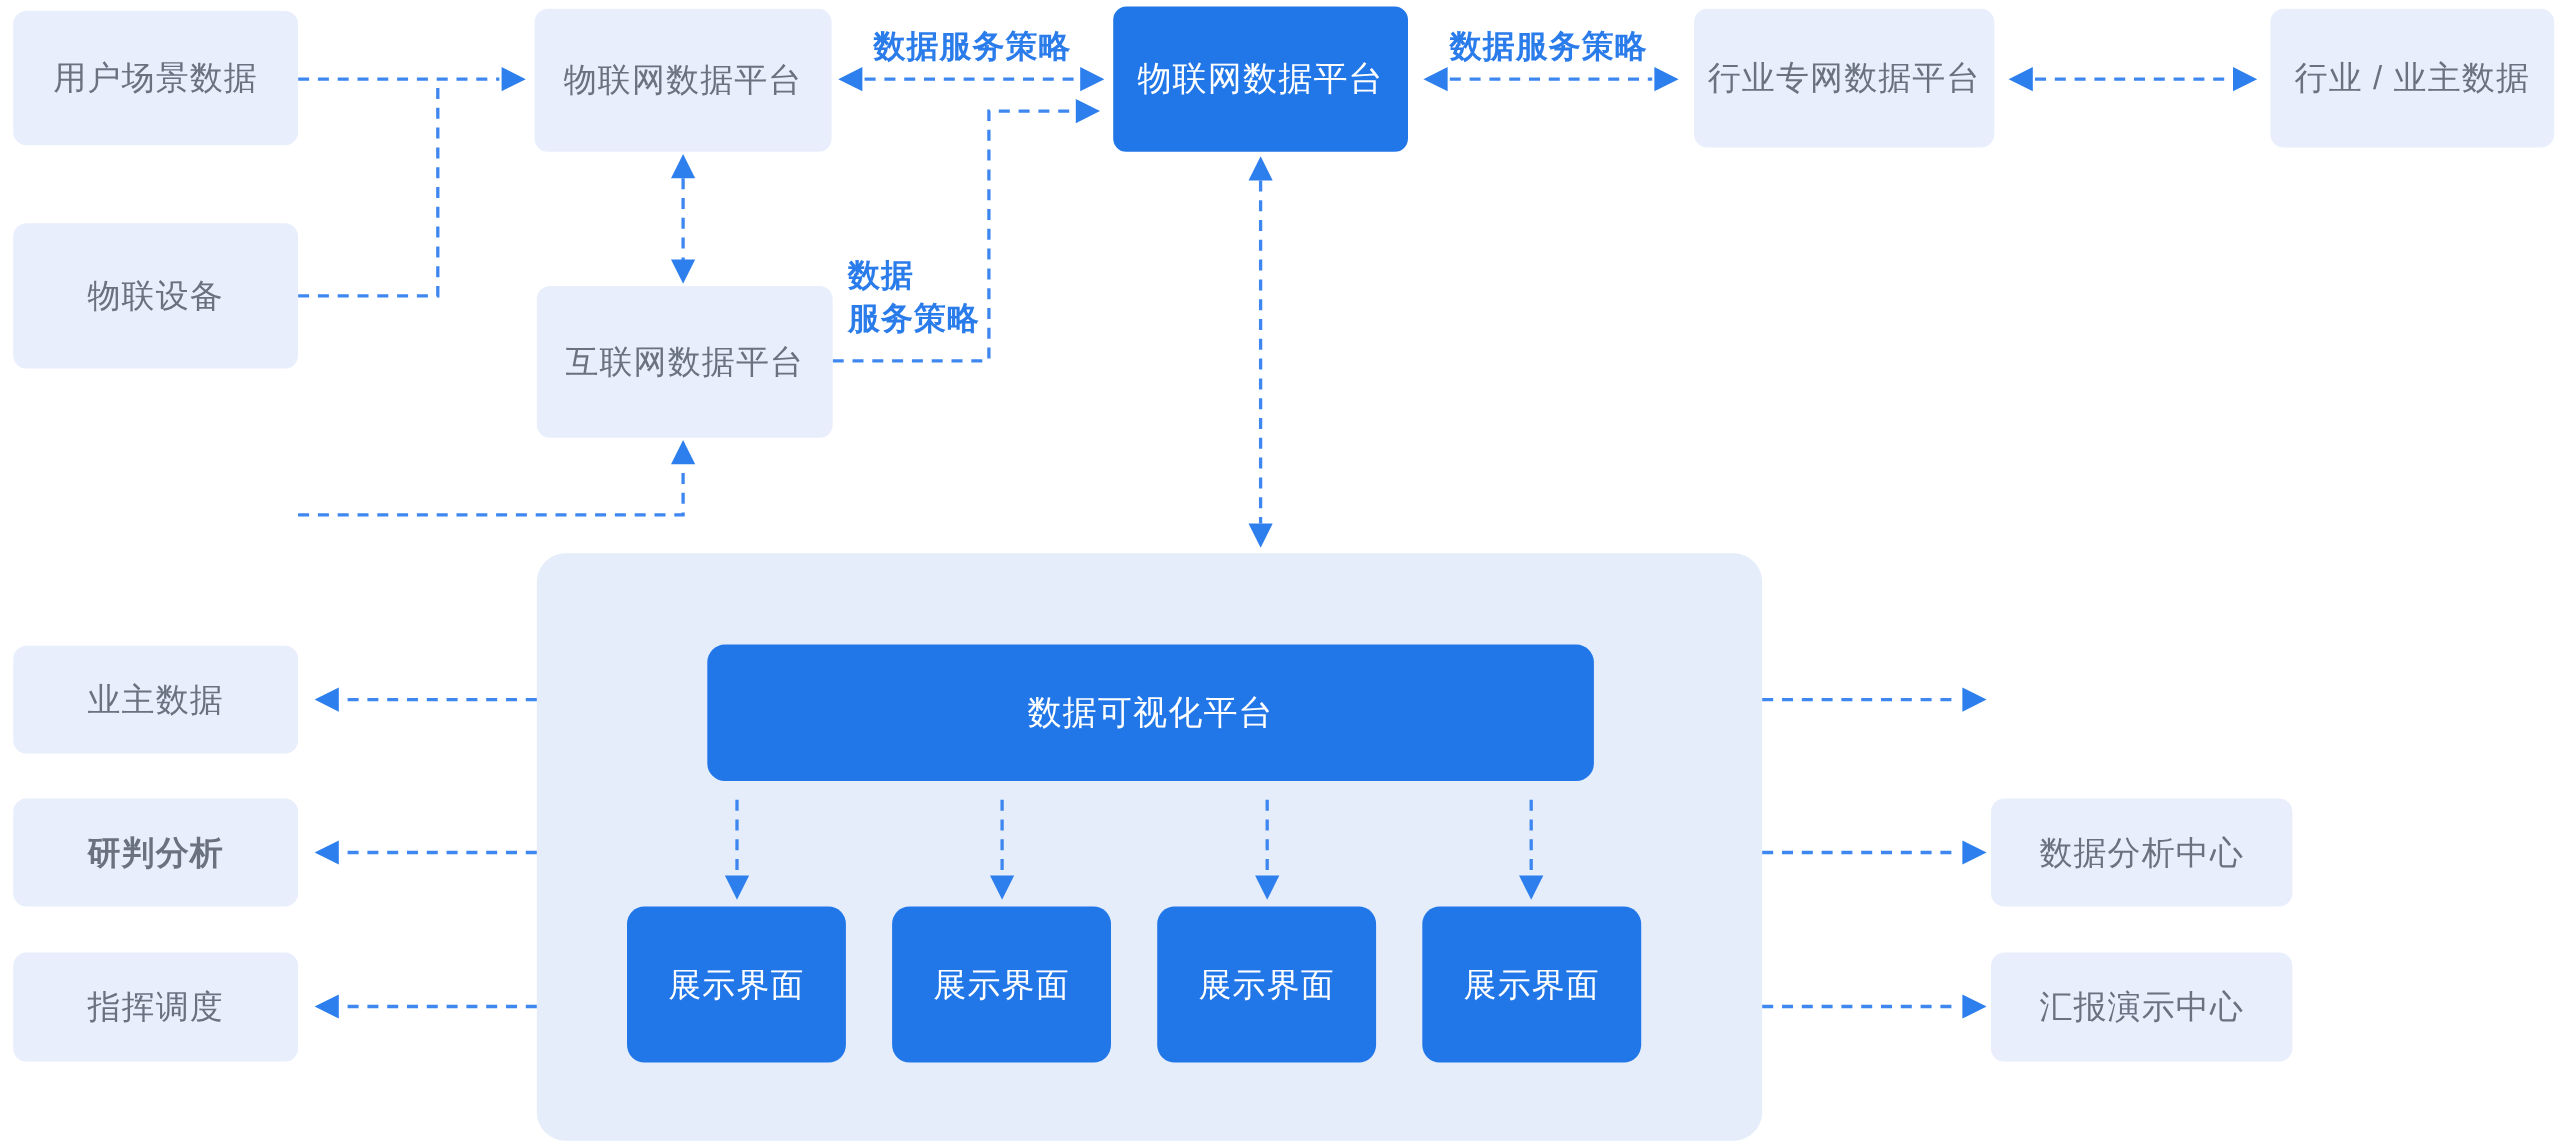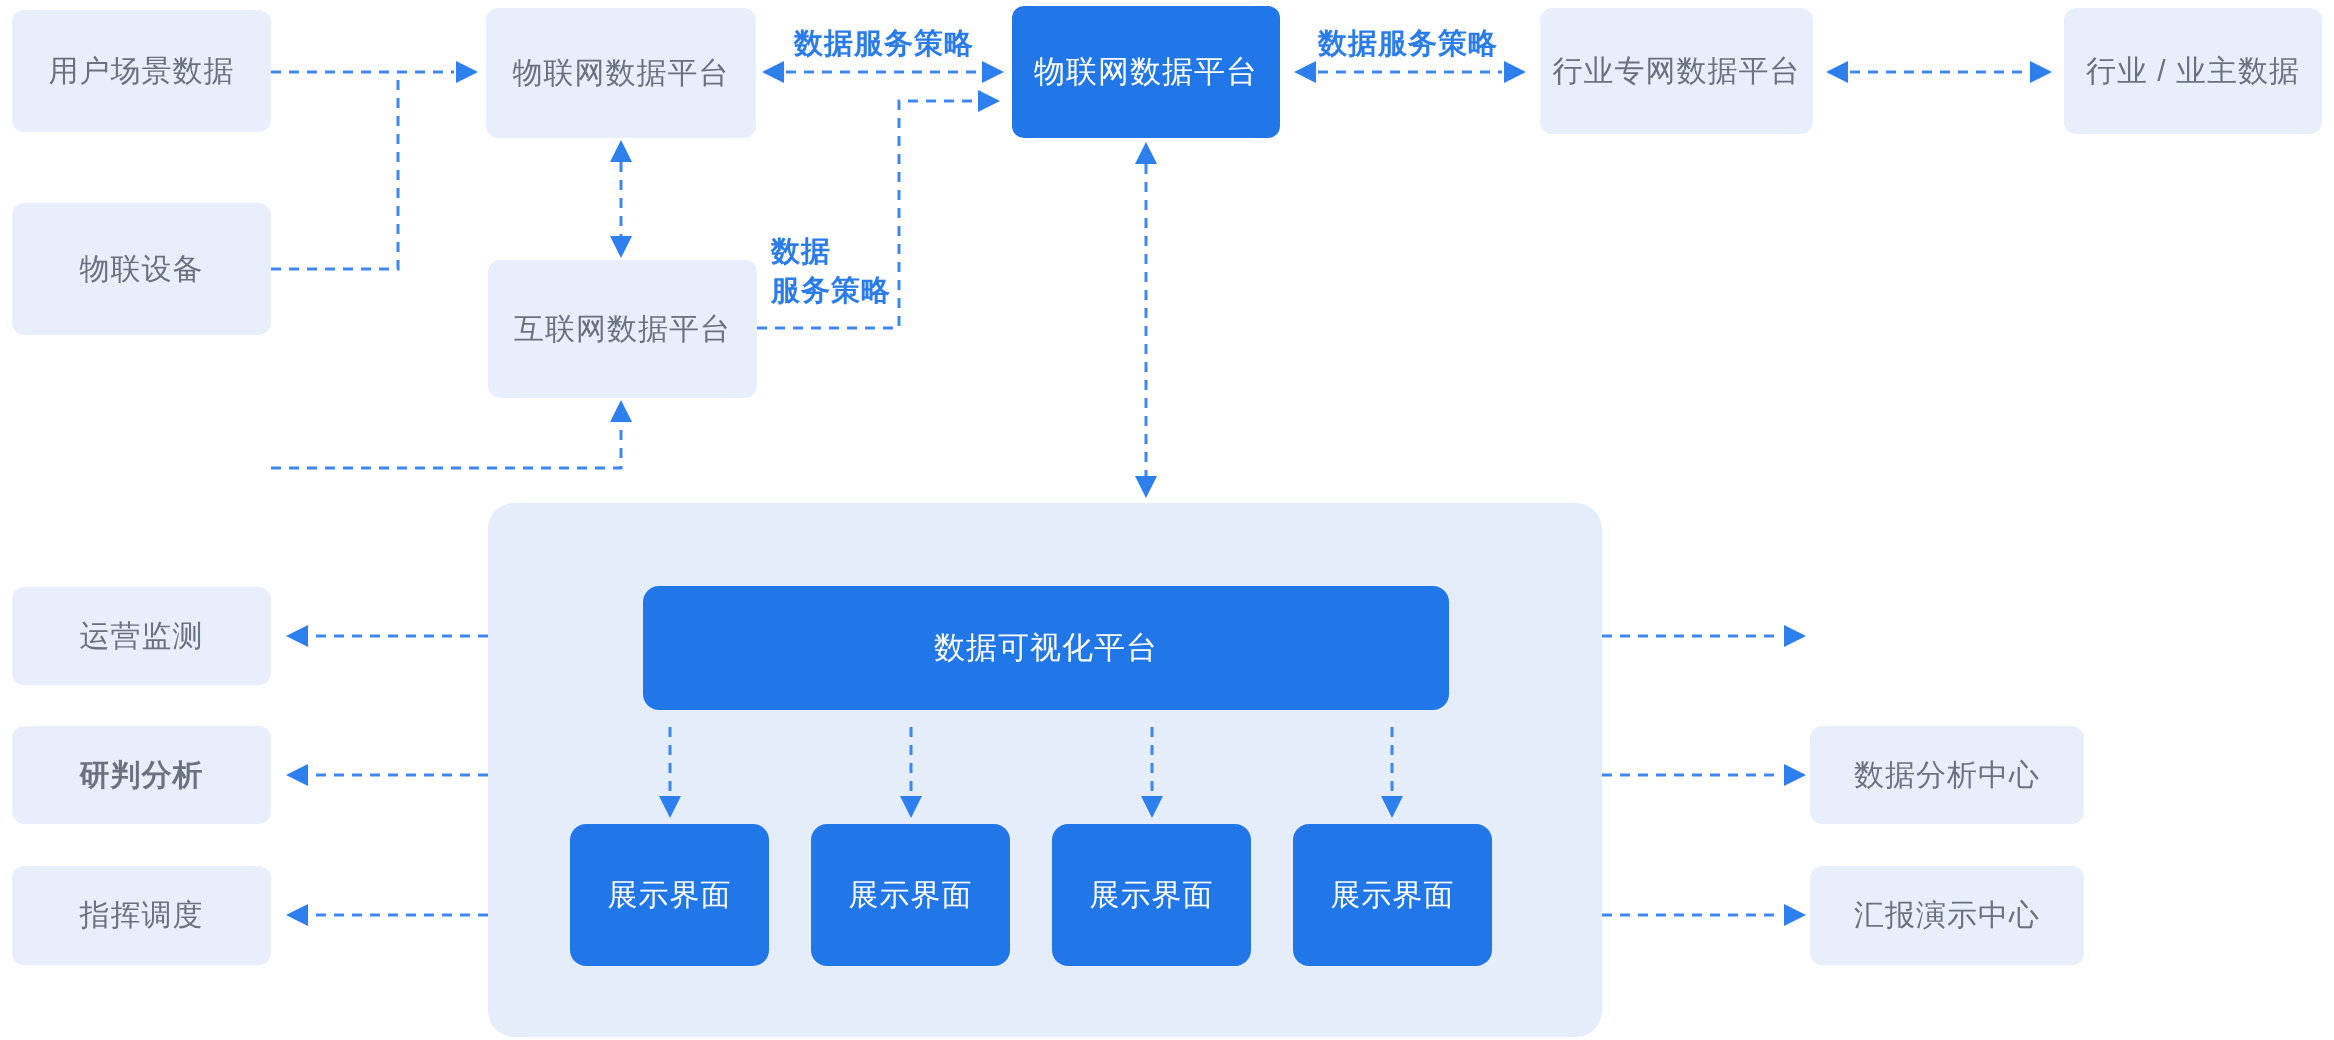--- a/index.html
+++ b/index.html
@@ -104,21 +104,21 @@
       <polygon points="1806,775 1784,764 1784,786"></polygon>
     </g>
     <g>
       <path d="M1602 915 H1782"></path>
       <polygon points="1806,915 1784,904 1784,926"></polygon>
     </g>
   </svg>
 
   <div class="box light" style="left:12px; top:10px; width:259px; height:122px;">用户场景数据</div>
   <div class="box light" style="left:12px; top:203px; width:259px; height:132px;">物联设备</div>
-  <div class="box light" style="left:12px; top:587px; width:259px; height:98px;">运营监测</div>
+  <div class="box light" style="left:12px; top:587px; width:259px; height:98px;">业主数据</div>
   <div class="box light" style="left:12px; top:726px; width:259px; height:98px;font-weight:bold;">研判分析</div>
   <div class="box light" style="left:12px; top:866px; width:259px; height:99px;">指挥调度</div>
 
   <div class="box light" style="left:486px; top:8px; width:270px; height:130px;">物联网数据平台</div>
   <div class="box light" style="left:488px; top:260px; width:269px; height:138px;">互联网数据平台</div>
   <div class="box blue" style="left:1012px; top:6px; width:268px; height:132px;">物联网数据平台</div>
   <div class="box light" style="left:1540px; top:8px; width:273px; height:126px;">行业专网数据平台</div>
   <div class="box light" style="left:2064px; top:8px; width:258px; height:126px;">行业 / 业主数据</div>
 
   <div class="lbl" style="left:794px; top:24px; width:180px;">数据服务策略</div>

